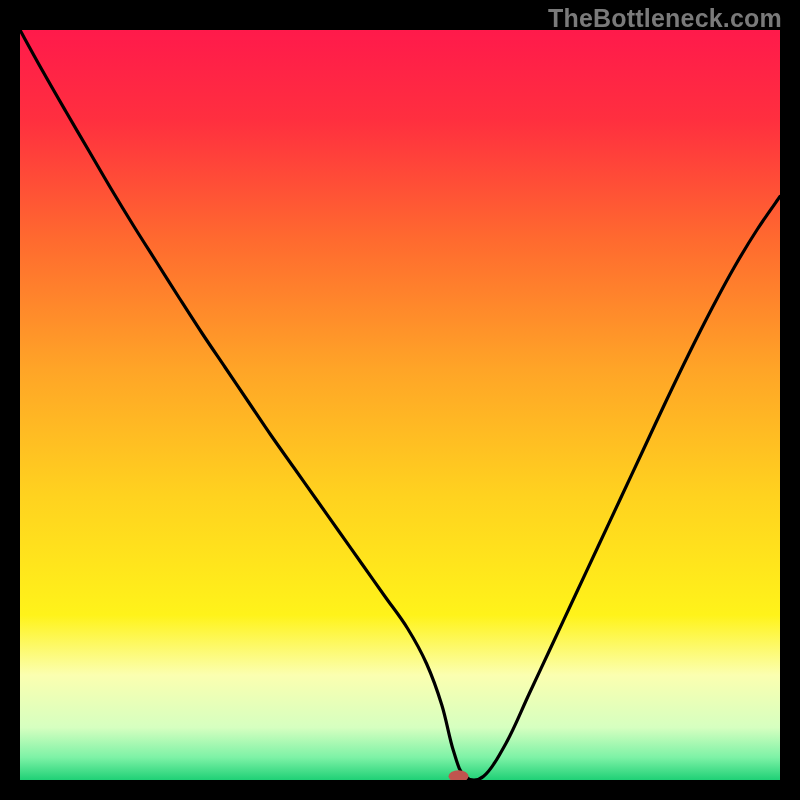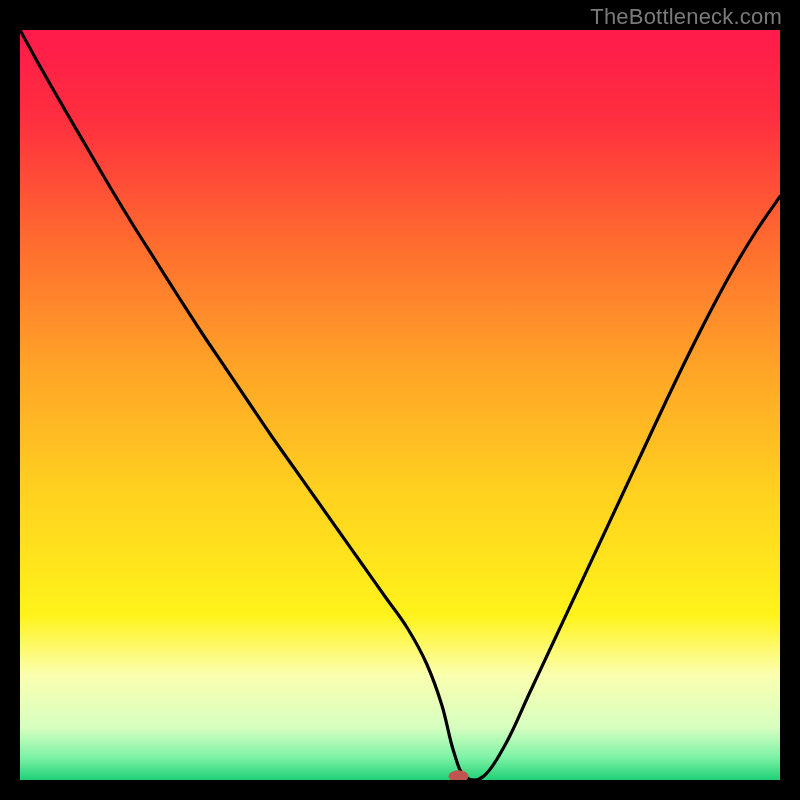--- a/index.html
+++ b/index.html
@@ -17,22 +17,22 @@
     top: 0;
     width: 800px;
     height: 800px;
     background: #000;
   }
   .watermark {
     position: absolute;
     top: 4px;
     right: 18px;
     color: #7a7a7a;
-    font-size: 22px;
-    font-weight: 400;
+    font-size: 25px;
+    font-weight: 700;
     letter-spacing: 0.2px;
     user-select: none;
   }
   .plot {
     position: absolute;
     left: 20px;
     top: 30px;
     width: 760px;
     height: 750px;
   }

